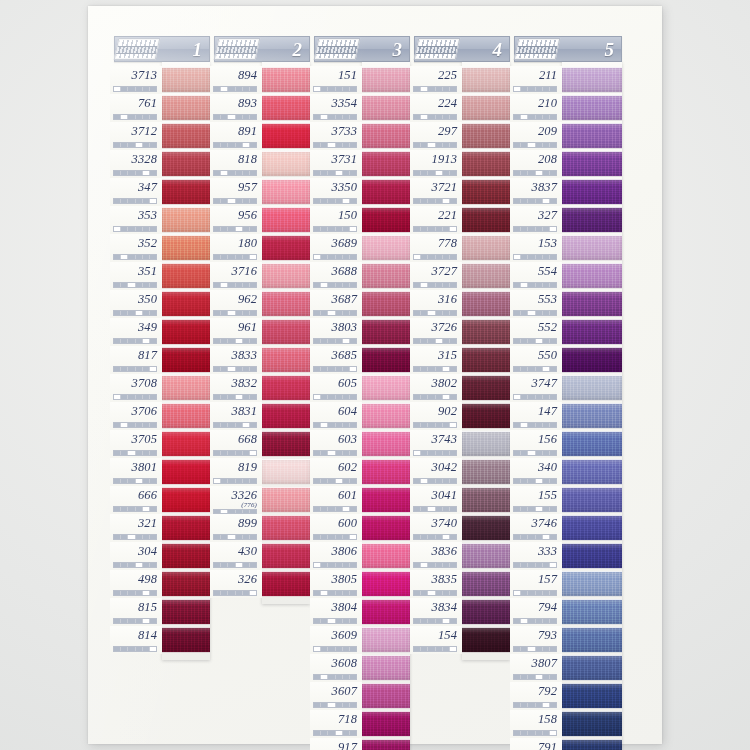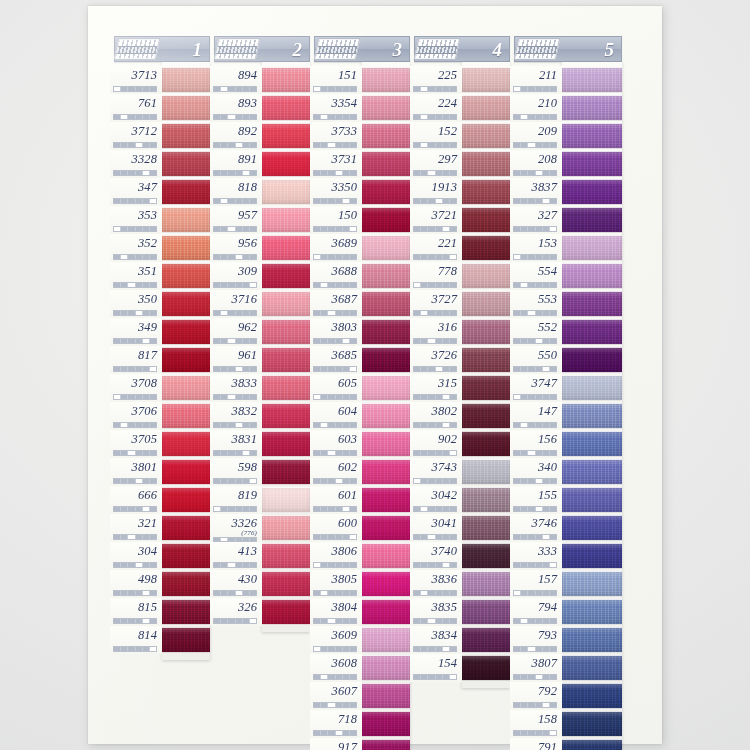--- a/index.html
+++ b/index.html
@@ -572,36 +572,20 @@
                 <i></i>
                 <i></i>
               </div>
             </div>
             <div class="swatch-cell">
               <div class="swatch" style="background: rgb(232, 91, 114);"></div>
             </div>
           </div>
           <div class="row">
             <div class="label-cell">
-              <div class="code">892</div>
-              <div class="meter">
-                <i></i>
-                <i></i>
-                <i></i>
-                <i class="off"></i>
-                <i></i>
-                <i></i>
-              </div>
-            </div>
-            <div class="swatch-cell">
-              <div class="swatch" style="background: rgb(228, 63, 86);"></div>
-            </div>
-          </div>
-          <div class="row">
-            <div class="label-cell">
               <div class="code">891</div>
               <div class="meter">
                 <i></i>
                 <i></i>
                 <i></i>
                 <i></i>
                 <i class="off"></i>
                 <i></i>
               </div>
             </div>
@@ -652,21 +636,21 @@
                 <i></i>
                 <i></i>
               </div>
             </div>
             <div class="swatch-cell">
               <div class="swatch" style="background: rgb(239, 95, 127);"></div>
             </div>
           </div>
           <div class="row">
             <div class="label-cell">
-              <div class="code">309</div>
+              <div class="code">180</div>
               <div class="meter">
                 <i></i>
                 <i></i>
                 <i></i>
                 <i></i>
                 <i></i>
                 <i class="off"></i>
               </div>
             </div>
             <div class="swatch-cell">
@@ -764,21 +748,21 @@
                 <i class="off"></i>
                 <i></i>
               </div>
             </div>
             <div class="swatch-cell">
               <div class="swatch" style="background: rgb(181, 26, 68);"></div>
             </div>
           </div>
           <div class="row">
             <div class="label-cell">
-              <div class="code">598</div>
+              <div class="code">668</div>
               <div class="meter">
                 <i></i>
                 <i></i>
                 <i></i>
                 <i></i>
                 <i></i>
                 <i class="off"></i>
               </div>
             </div>
             <div class="swatch-cell">
@@ -812,21 +796,21 @@
                 <i></i>
                 <i></i>
               </div>
             </div>
             <div class="swatch-cell">
               <div class="swatch" style="background: rgb(240, 159, 168);"></div>
             </div>
           </div>
           <div class="row">
             <div class="label-cell">
-              <div class="code">413</div>
+              <div class="code">899</div>
               <div class="meter">
                 <i></i>
                 <i></i>
                 <i class="off"></i>
                 <i></i>
                 <i></i>
                 <i></i>
               </div>
             </div>
             <div class="swatch-cell">
@@ -1308,36 +1292,20 @@
                 <i></i>
                 <i></i>
               </div>
             </div>
             <div class="swatch-cell">
               <div class="swatch" style="background: rgb(215, 162, 164);"></div>
             </div>
           </div>
           <div class="row">
             <div class="label-cell">
-              <div class="code">152</div>
-              <div class="meter">
-                <i></i>
-                <i class="off"></i>
-                <i></i>
-                <i></i>
-                <i></i>
-                <i></i>
-              </div>
-            </div>
-            <div class="swatch-cell">
-              <div class="swatch" style="background: rgb(205, 148, 151);"></div>
-            </div>
-          </div>
-          <div class="row">
-            <div class="label-cell">
               <div class="code">297</div>
               <div class="meter">
                 <i></i>
                 <i></i>
                 <i class="off"></i>
                 <i></i>
                 <i></i>
                 <i></i>
               </div>
             </div>

